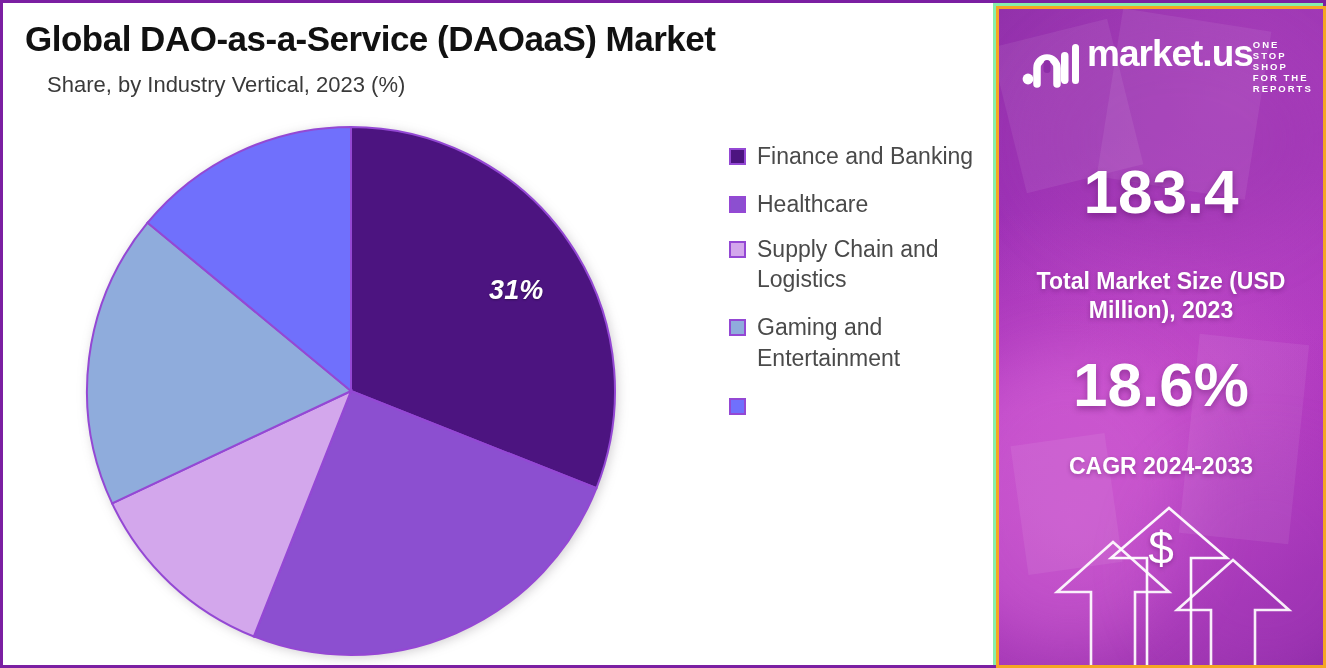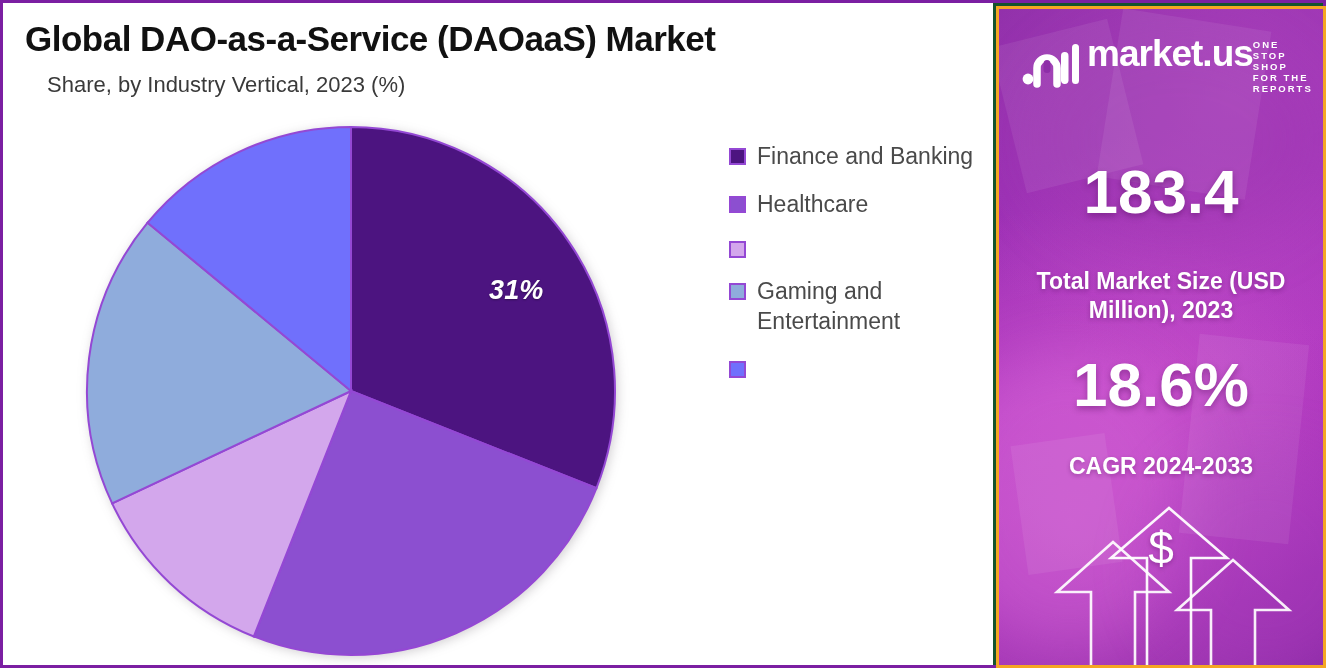--- a/index.html
+++ b/index.html
@@ -5,21 +5,21 @@
   html,body{margin:0;padding:0;}
   body{
     width:1326px;height:668px;overflow:hidden;
     font-family:"Liberation Sans", sans-serif;
     background:#ffffff;
   }
   .frame{
     position:relative;width:1326px;height:668px;
     box-sizing:border-box;
     border:3px solid #7b1fa2;
-    background:#14532d;
+    background:#86efac;
   }
   
   .left{
     position:absolute;left:0;top:0;width:990px;height:662px;
     background:#ffffff;
   }
   .title{
     position:absolute;left:22px;top:16px;width:950px;
     font-size:35px;font-weight:bold;color:#111111;
     letter-spacing:-0.5px;line-height:1.12;
@@ -152,20 +152,21 @@
         <div class="legend-item tall">
           <span class="swatch" style="background: rgb(76, 20, 128);"></span>
           <span class="legend-label">Finance and Banking</span>
         </div>
         <div class="legend-item">
           <span class="swatch" style="background: rgb(140, 79, 208);"></span>
           <span class="legend-label">Healthcare</span>
         </div>
         <div class="legend-item tall">
           <span class="swatch" style="background: rgb(211, 167, 236);"></span>
+          <span class="legend-label">Supply Chain and Logistics</span>
         </div>
         <div class="legend-item tall">
           <span class="swatch" style="background: rgb(143, 172, 220);"></span>
           <span class="legend-label">Gaming and Entertainment</span>
         </div>
         <div class="legend-item">
           <span class="swatch" style="background: rgb(112, 112, 252);"></span>
         </div>
       </div>
   </div>

